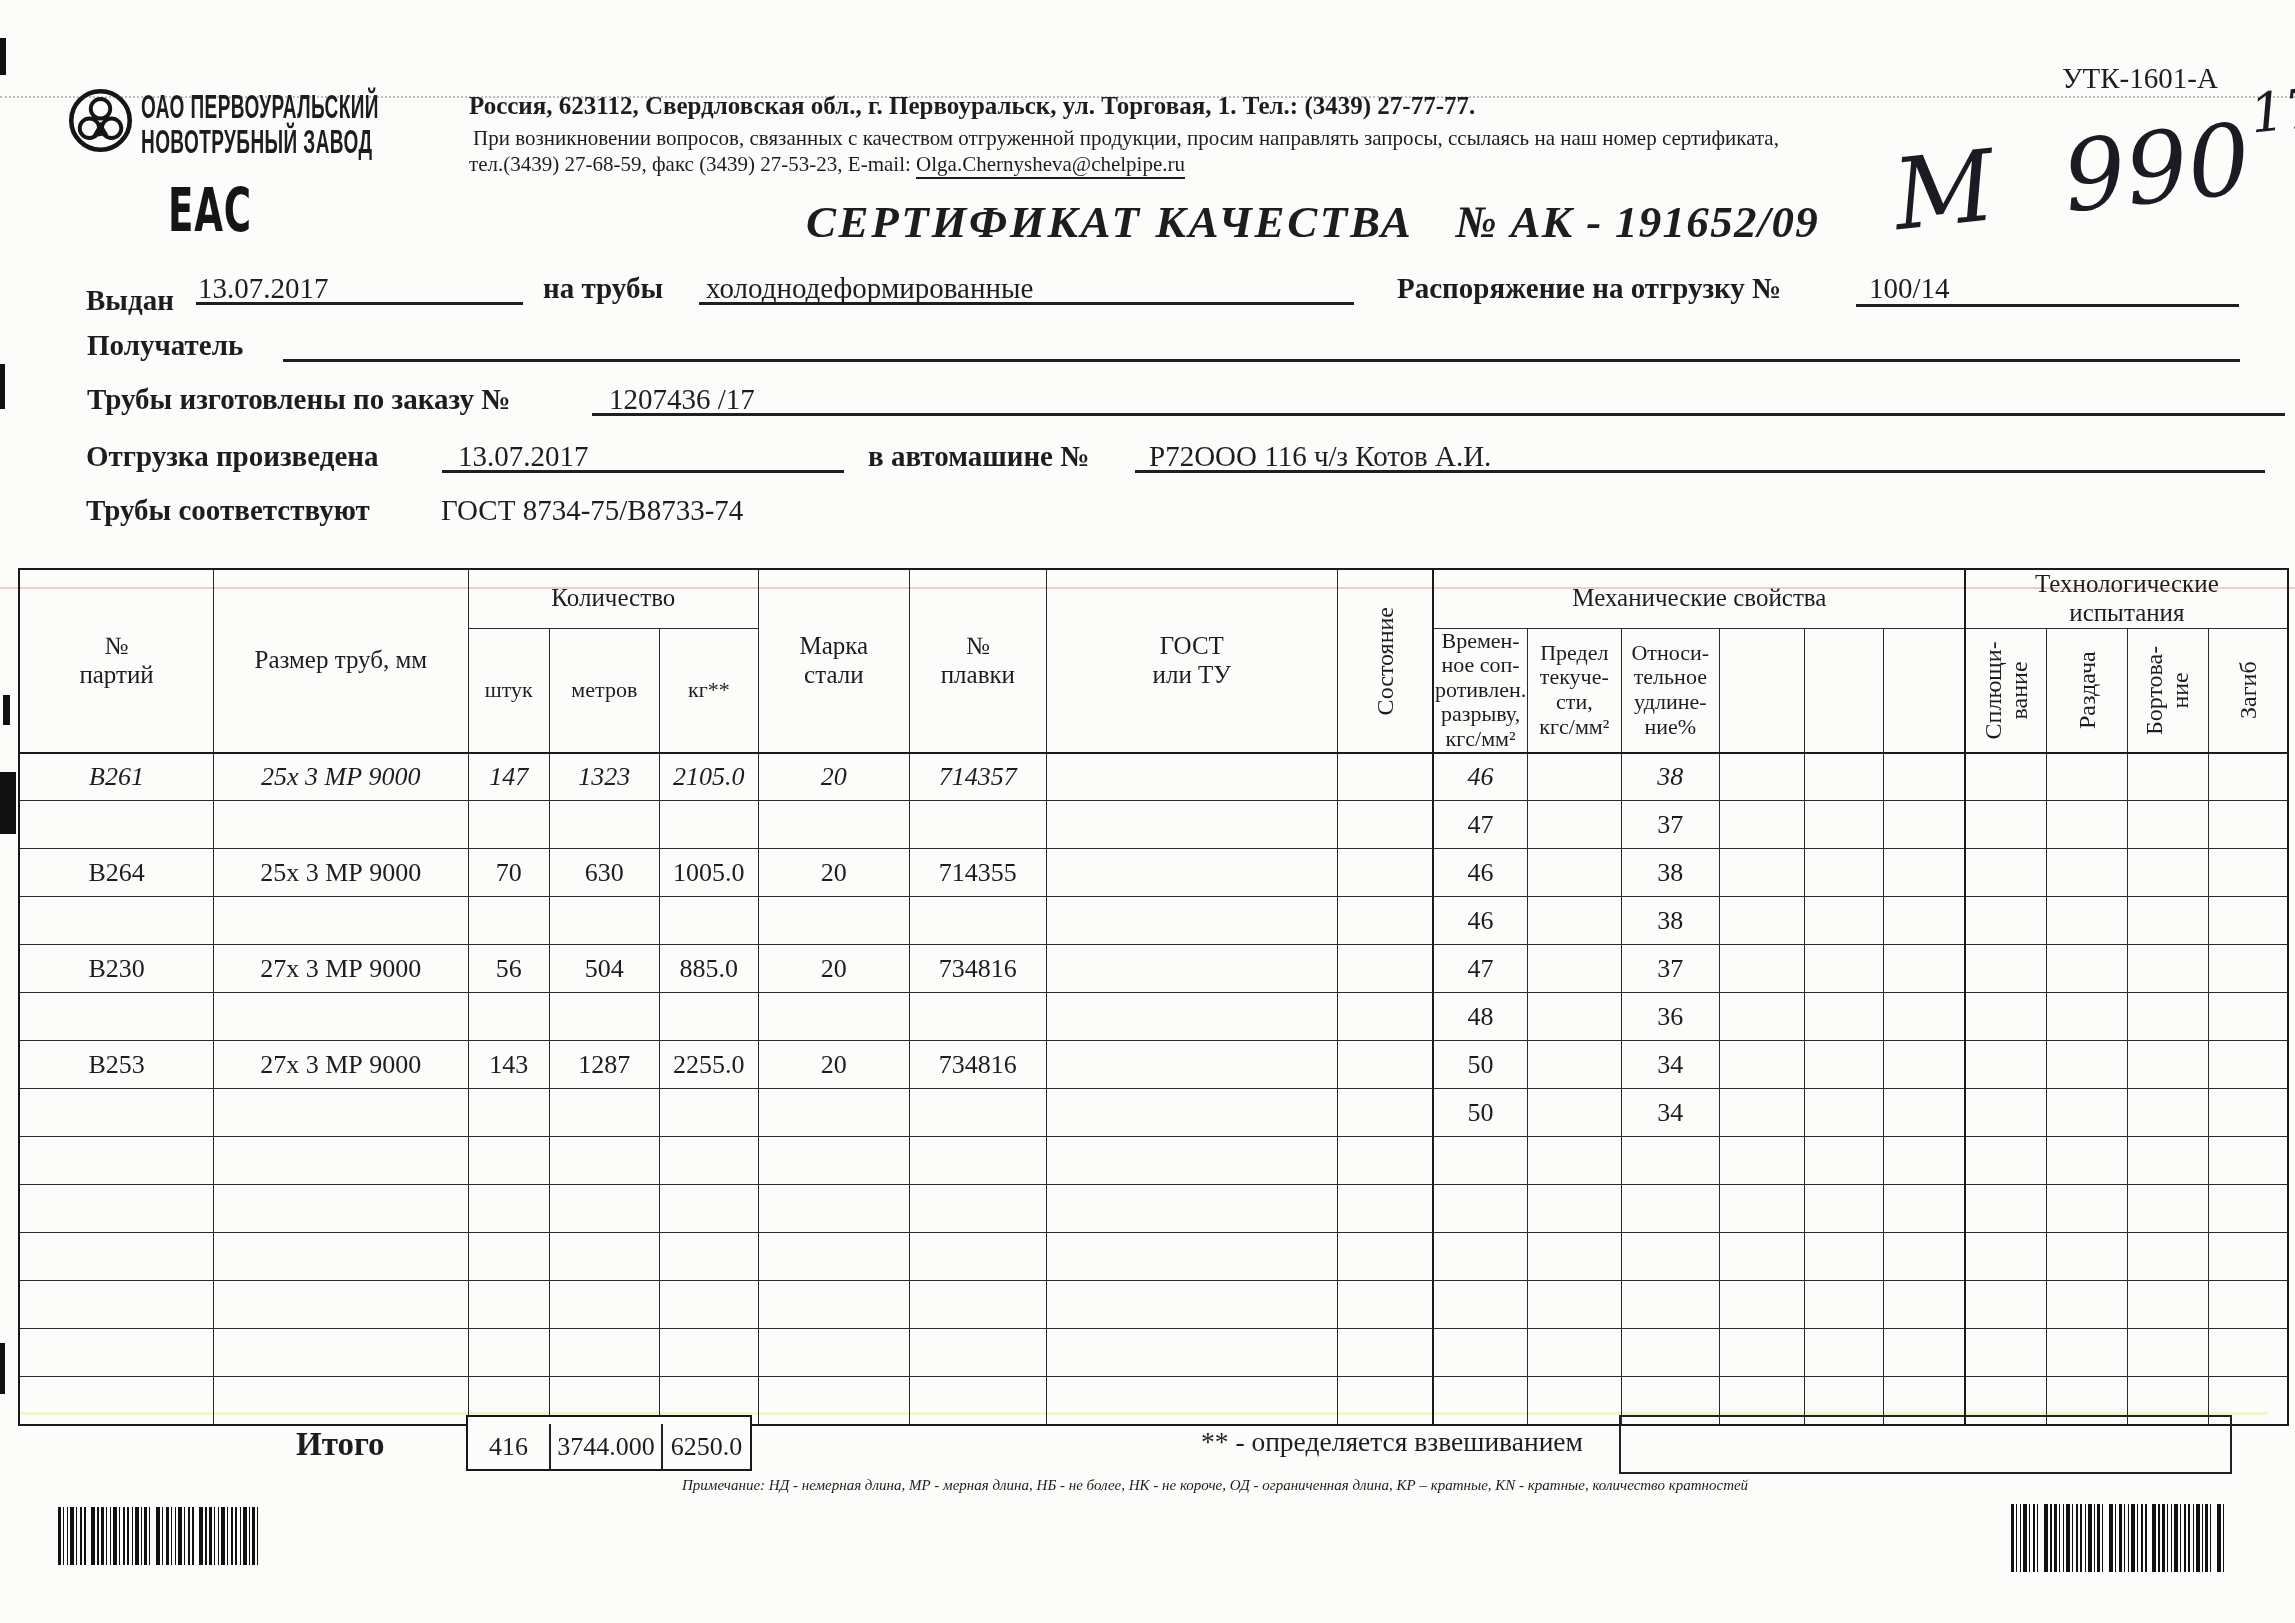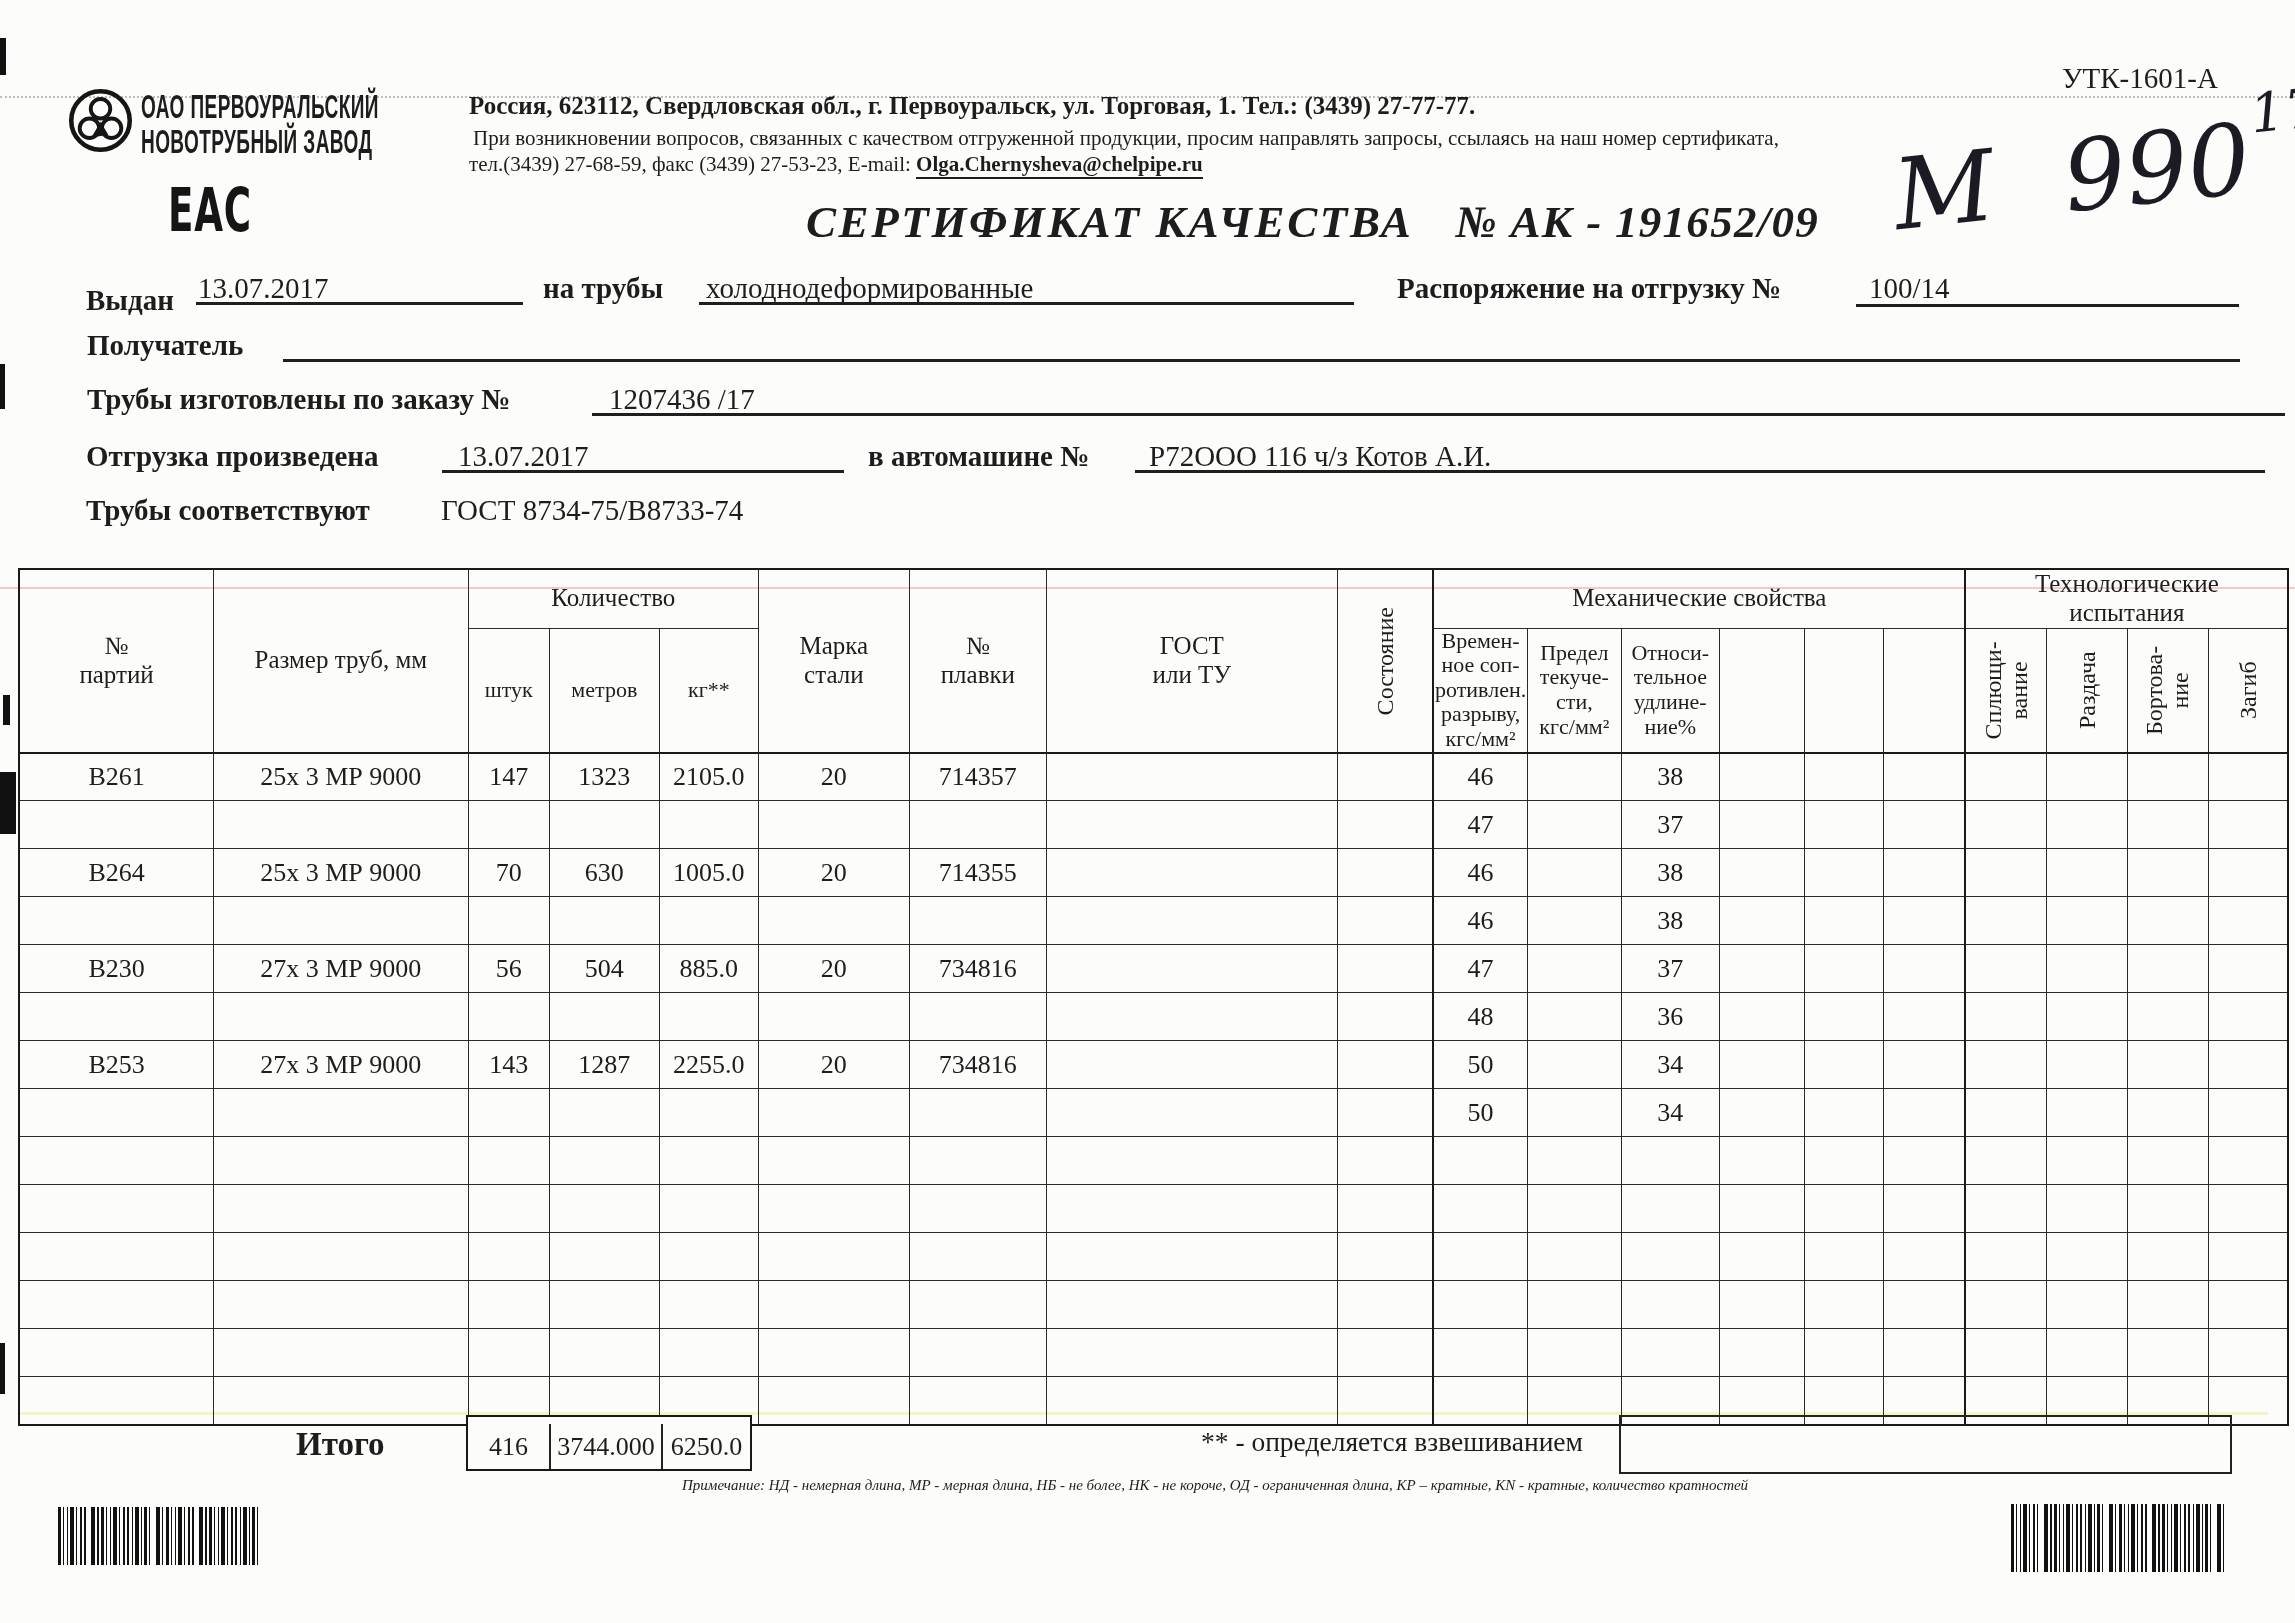--- a/index.html
+++ b/index.html
@@ -14,21 +14,21 @@
   
   #logo-circle{left:68px; top:88px; width:65px; height:65px;}
   #company-name{left:141px; top:89px; font-family:"Liberation Sans",sans-serif;
     font-weight:bold; font-size:34px; line-height:1.02; transform:scaleX(.56);
     transform-origin:left top; white-space:nowrap; letter-spacing:0.7px;}
   #eac-mark{left:168px; top:175px; font-family:"DejaVu Sans",sans-serif; font-weight:bold;
     font-size:60px; transform:scaleX(.62); transform-origin:left top; letter-spacing:1.3px; color:#151515;}
   #addr1{left:469px; top:92px; font-weight:bold; font-size:25px; white-space:nowrap;}
   #addr2{left:473px; top:126px; font-size:21px; white-space:nowrap;}
   #addr3{left:469px; top:152px; font-size:21px; white-space:nowrap;}
-  #addr3 .email{font-weight:bold; border-bottom:2.6px solid #1d1d1d; padding-bottom:0.7px;}
+  #addr3 .email{font-weight:normal; border-bottom:2.6px solid #1d1d1d; padding-bottom:0.7px;}
   #form-code{left:2062px; top:62px; font-size:29px; white-space:nowrap;}
   #fold-line{left:0; top:96px; width:2295px; border-top:2px dotted #8a8a8a; opacity:.55;}
   #handwritten{left:1892px; top:98px; transform:rotate(-6deg); color:#1b1b24;
     font-style:italic; font-family:"DejaVu Serif",serif; white-space:nowrap;}
   #handwritten .hw-main{font-size:98px; word-spacing:39px;}
   #handwritten .hw-sup{font-size:54px; vertical-align:59px; margin-left:5.2px;}
   #doc-title{left:806px; top:196px; font-style:italic; font-weight:bold;
     font-size:45px; letter-spacing:2.6px; white-space:nowrap;}
   #doc-title .num{margin-left:42px; letter-spacing:1.3px;}
   
@@ -36,21 +36,21 @@
   .val{font-size:29px; white-space:nowrap;}
   .uline{height:3.3px; background:#1f1f1f;}
   
   #pipes-table{left:18.3px; top:568px; border-collapse:collapse; table-layout:fixed;
     width:2268px; border:2.6px solid #1a1a1a;}
   #pipes-table th,#pipes-table td{border:1.3px solid #2a2a2a; padding:0; overflow:hidden;
     font-weight:normal; text-align:center; vertical-align:middle;}
   #pipes-table thead .h1{height:49px;}
   #pipes-table thead .h2{height:124px;}
   #pipes-table tbody tr{height:48px;}
-  #pipes-table tbody tr:first-child td{border-top:2.6px solid #1a1a1a;}
+  #pipes-table tbody tr:first-child td{border-top:2.6px solid #1a1a1a;font-style:italic;}
   #pipes-table tbody td{font-size:26px;}
   .hd{white-space:pre-line; font-size:25px; line-height:1.15;}
   .hd-sub{white-space:pre-line; font-size:22px; line-height:1.12;}
   .vwrap{display:flex; align-items:center; justify-content:center; width:100%; height:100%;}
   .vtext{transform:rotate(-90deg); white-space:pre-line; text-align:center;
     font-size:24px; line-height:1.1;}
   .w240{width:157px;} .w180{width:118px;}
   .bl{border-left:2.6px solid #1a1a1a !important;}
   .c-tensile,.c-t1{border-left:2.6px solid #1a1a1a !important;}
   

